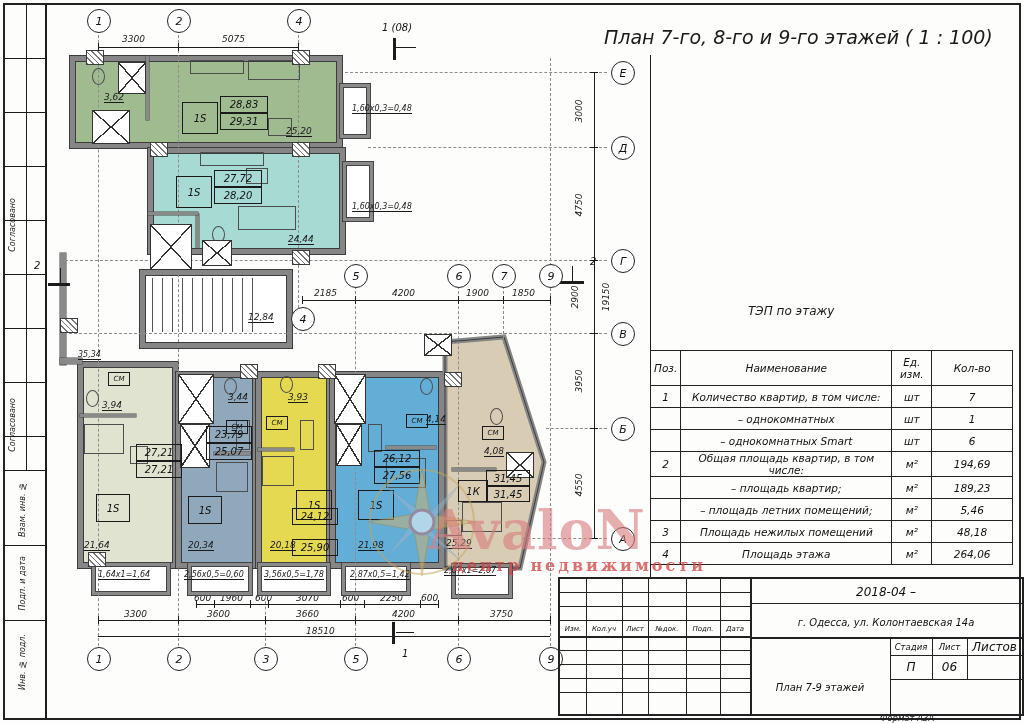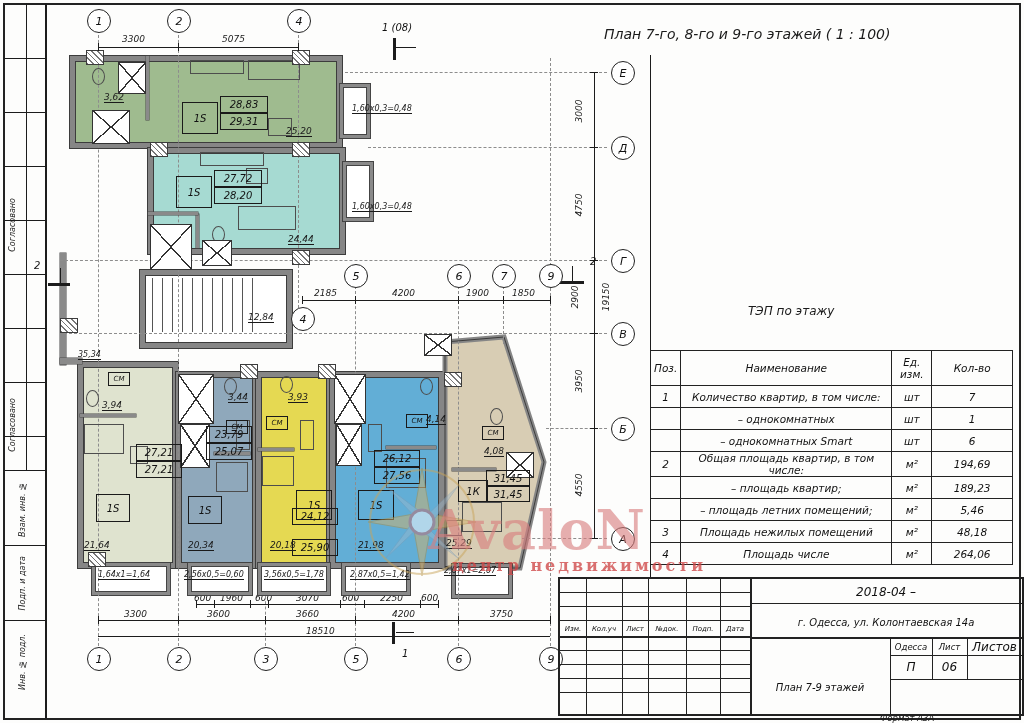--- a/index.html
+++ b/index.html
@@ -67,21 +67,21 @@
 <div class="line" style="left:5px;top:436px;width:40px;height:1px"></div>
 <div class="line" style="left:5px;top:470px;width:40px;height:1px"></div>
 <div class="line" style="left:5px;top:545px;width:40px;height:1px"></div>
 <div class="line" style="left:5px;top:620px;width:40px;height:1px"></div>
 <div class="vtext" style="left:8px;top:198px">Согласовано</div>
 <div class="vtext" style="left:8px;top:398px">Согласовано</div>
 <div class="vtext" style="left:18px;top:482px">Взам. инв. №</div>
 <div class="vtext" style="left:18px;top:556px">Подп. и дата</div>
 <div class="vtext" style="left:18px;top:634px">Инв. № подл.</div>
 
-<div class="t" style="left:604px;top:26px;font-size:14px">План 7-го, 8-го и 9-го этажей ( 1 : 100)</div>
+<div class="t" style="left:604px;top:26px;font-size:19px">План 7-го, 8-го и 9-го этажей ( 1 : 100)</div>
 
 <div class="line" style="left:650px;top:55px;width:1px;height:522px"></div>
 
 <div class="apt" style="left:70px;top:56px;width:262px;height:82px;background:#9fbb8f"></div>
 <div class="balc" style="left:340px;top:84px;width:24px;height:48px"></div>
 <div class="apt" style="left:148px;top:148px;width:187px;height:96px;background:#a6dad2"></div>
 <div class="balc" style="left:343px;top:162px;width:24px;height:53px"></div>
 <div class="apt" style="left:140px;top:270px;width:142px;height:68px;background:#fff"></div>
 <div class="apt" style="left:78px;top:362px;width:90px;height:196px;background:#dfe3cf"></div>
 <div class="apt" style="left:176px;top:372px;width:72px;height:186px;background:#8fa8bb"></div>
@@ -388,21 +388,21 @@
     <td class="num">5,46</td>
   </tr>
   <tr>
     <td class="num">3</td>
     <td class="name-col">Площадь нежилых помещений</td>
     <td class="num">м²</td>
     <td class="num">48,18</td>
   </tr>
   <tr>
     <td class="num">4</td>
-    <td class="name-col">Площадь числе</td>
+    <td class="name-col">Площадь этажа</td>
     <td class="num">м²</td>
     <td class="num">264,06</td>
   </tr>
 </tbody>
   </table>
 
 <div class="abs" style="left:558px;top:577px;width:462px;height:135px;border:2px solid #222;z-index:6;background:#fff0">
 
   <div class="tb-line" style="left:26px;top:0;width:1px;height:135px"></div>
   <div class="tb-line" style="left:62px;top:0;width:1px;height:135px"></div>
@@ -429,21 +429,21 @@
 
   <div class="tb-line" style="left:190px;top:24px;width:272px;height:1px"></div>
   <div class="tb-tx" style="left:190px;top:3px;width:272px;height:20px;font-size:12px">2018-04  –</div>
   <div class="tb-line" style="left:190px;top:58px;width:272px;height:1.5px"></div>
   <div class="tb-tx" style="left:190px;top:30px;width:272px;height:26px;font-size:10px">г. Одесса, ул. Колонтаевская 14а</div>
   <div class="tb-line" style="left:330px;top:58px;width:1px;height:77px"></div>
   <div class="tb-line" style="left:372px;top:58px;width:1px;height:42px"></div>
   <div class="tb-line" style="left:407px;top:58px;width:1px;height:42px"></div>
   <div class="tb-line" style="left:330px;top:76px;width:132px;height:1px"></div>
   <div class="tb-line" style="left:330px;top:100px;width:132px;height:1px"></div>
-  <div class="tb-tx" style="left:330px;top:60px;width:42px;height:16px;font-size:8.5px">Одесса</div>
+  <div class="tb-tx" style="left:330px;top:60px;width:42px;height:16px;font-size:8.5px">Стадия</div>
   <div class="tb-tx" style="left:372px;top:60px;width:35px;height:16px;font-size:8.5px">Лист</div>
   <div class="tb-tx" style="left:407px;top:60px;width:55px;height:16px;font-size:12px">Листов</div>
   <div class="tb-tx" style="left:330px;top:78px;width:42px;height:20px;font-size:12px">П</div>
   <div class="tb-tx" style="left:372px;top:78px;width:35px;height:20px;font-size:12px">06</div>
   <div class="tb-tx" style="left:407px;top:78px;width:55px;height:20px;font-size:12px"></div>
   <div class="tb-tx" style="left:190px;top:96px;width:140px;height:24px;font-size:10px">План 7-9 этажей</div>
 </div>
 <div class="t" style="left:880px;top:713px;font-size:8.5px">Формат А3А</div>
 
 <svg class="abs" style="left:366px;top:466px;z-index:50;opacity:.5" width="112" height="112" viewBox="0 0 112 112">

